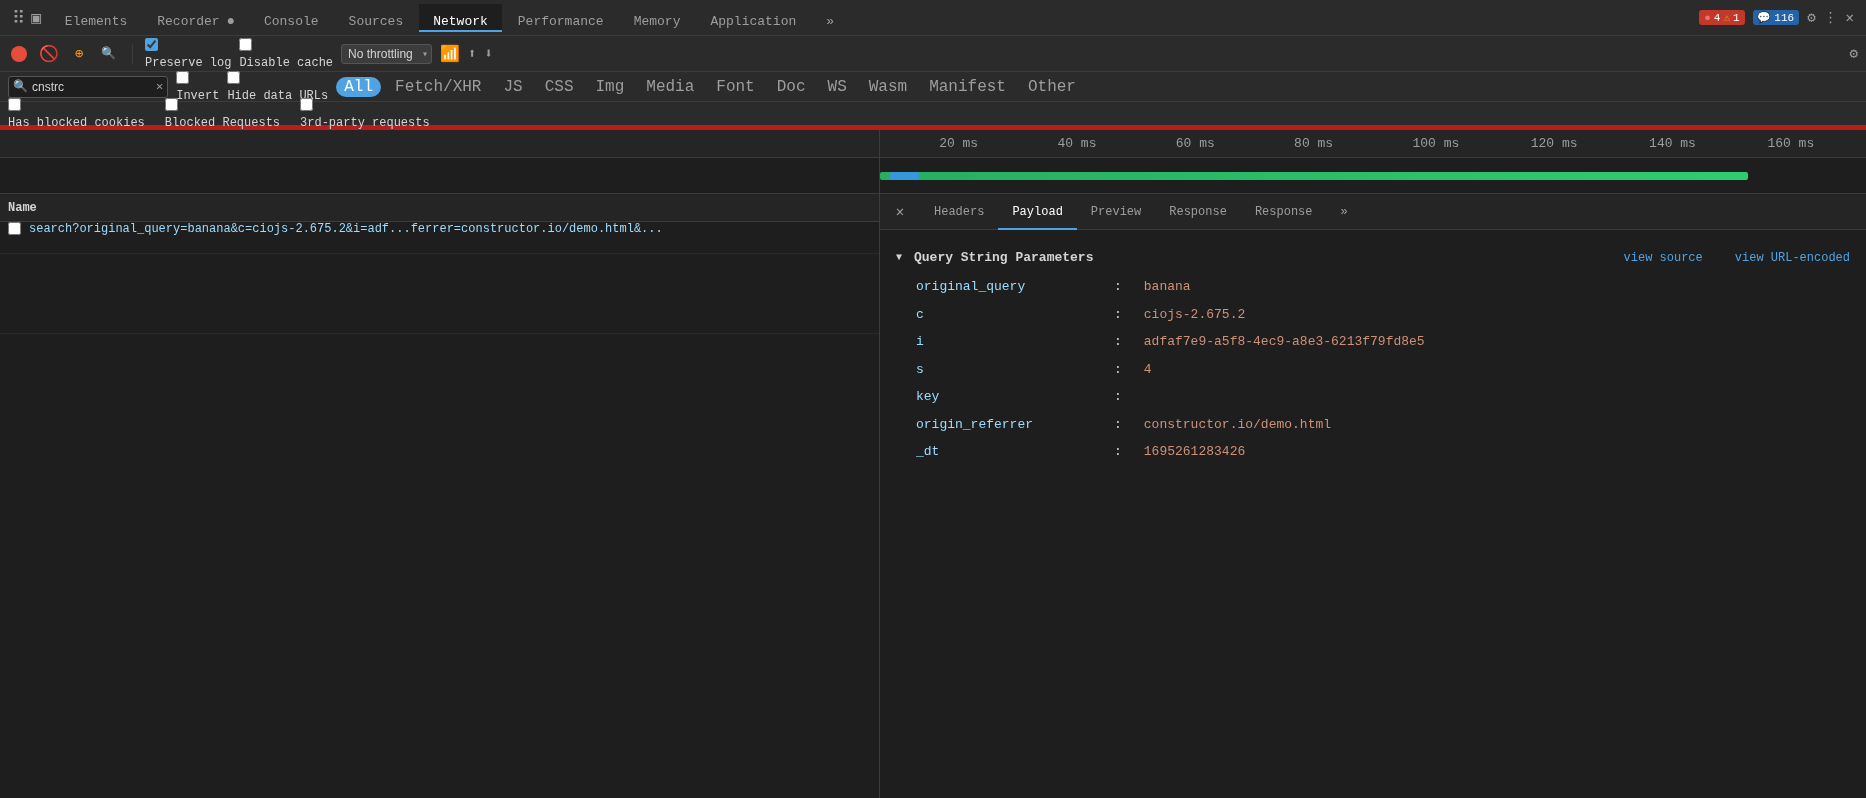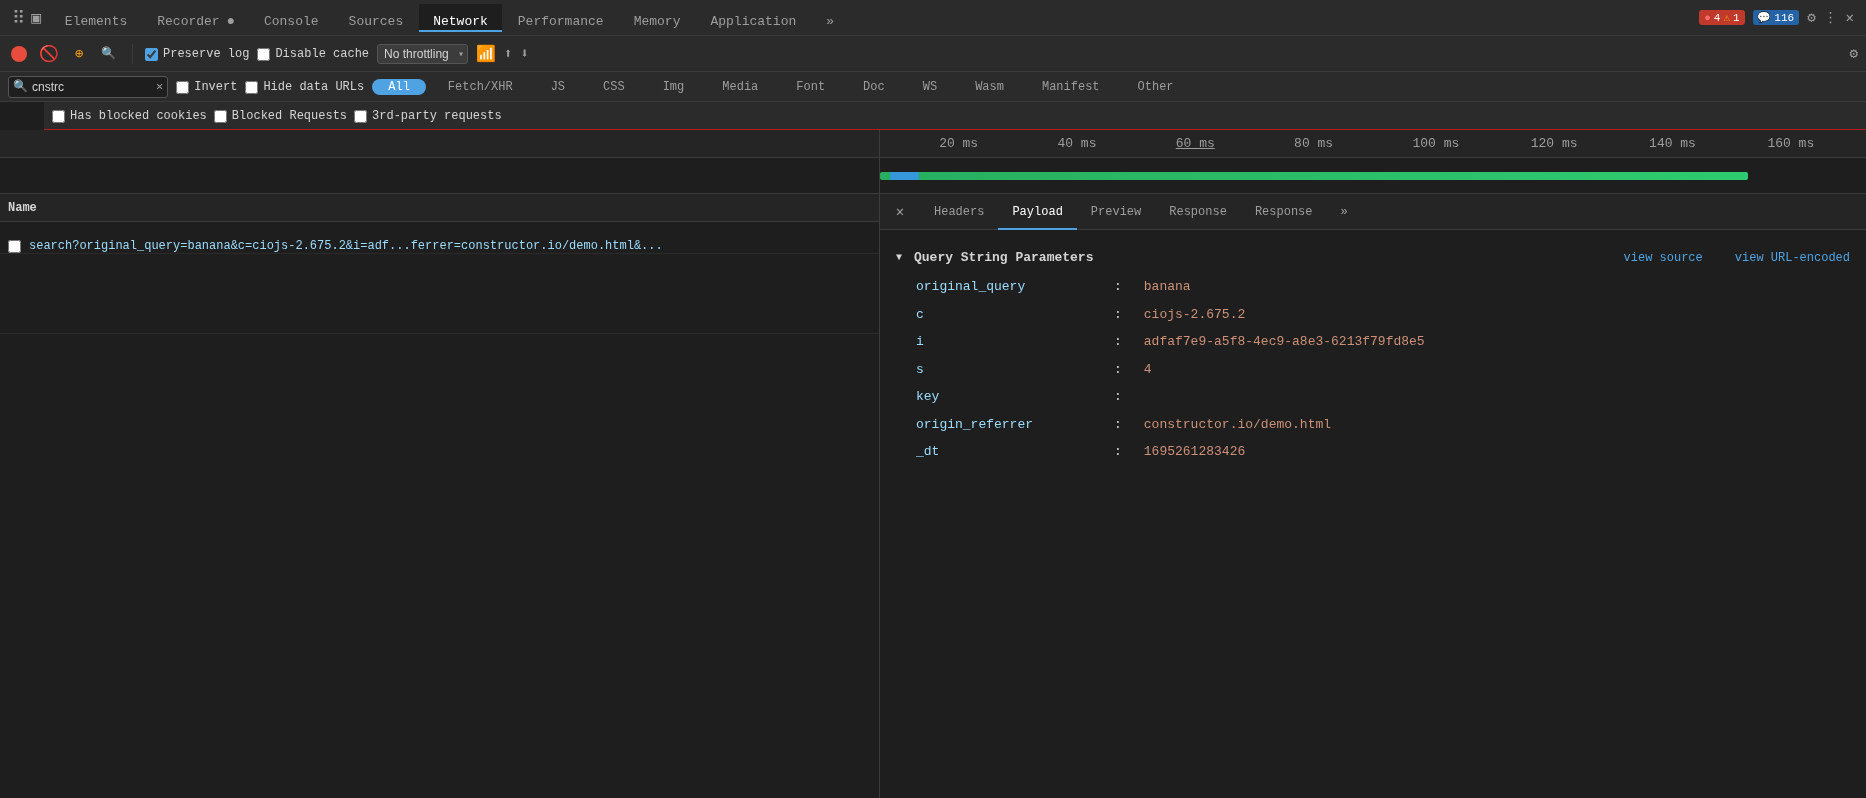--- a/index.html
+++ b/index.html
@@ -95,26 +95,27 @@
     }
     .toolbar-btn.stop { color: #e74c3c; }
     .toolbar-sep {
       width: 1px;
       height: 20px;
       background: #3c3c3c;
       margin: 0 4px;
     }
     .checkbox-label {
       display: flex;
-      align-items: flex-end;
+      align-items: flex-start;
       gap: 5px;
       color: #d4d4d4;
       cursor: pointer;
       font-size: 12px;
       white-space: nowrap;
+      flex-direction: column;
     }
     .checkbox-label input[type="checkbox"] {
       accent-color: #4fa3e3;
       width: 13px;
       height: 13px;
     }
     .throttle-select {
       background: #3c3c3c;
       border: 1px solid #555;
       color: #d4d4d4;
@@ -172,42 +173,41 @@
       color: #d4d4d4;
       font-size: 12px;
       width: 120px;
     }
     .filter-chips {
       display: flex;
       align-items: center;
       gap: 6px;
     }
     .filter-chip {
-      padding: 1px 16px;
+      padding: 1px 8px;
       border-radius: 10px;
       cursor: pointer;
-      font-size: 12px;
+      font-size: 16px;
       color: #9d9d9d;
       white-space: nowrap;
     }
     .filter-chip.active {
       background: #4fa3e3;
       color: #fff;
     }
 
     
     .check-row {
       display: flex;
       align-items: center;
       background: #2b2b2b;
-      border-bottom: 1px solid #b91c1c;
+      border-bottom: 5px solid #b91c1c;
       height: 28px;
       padding: 0 8px;
-      gap: 7px;
-      margin-left: 44px;
+      gap: 20px;
     }
 
     
     .timeline-header {
       display: flex;
       align-items: center;
       background: #252526;
       border-bottom: 1px solid #3c3c3c;
       height: 28px;
       overflow: hidden;
@@ -300,21 +300,21 @@
       padding: 0 8px;
       font-size: 12px;
       color: #d4d4d4;
       font-weight: 600;
       position: sticky;
       top: 0;
       z-index: 1;
     }
     .request-row {
       display: flex;
-      align-items: flex-end;
+      align-items: flex-start;
       height: 32px;
       padding: 0 8px;
       border-bottom: 1px solid #2a2a2a;
       cursor: pointer;
       gap: 8px;
     }
     .request-row .req-name {
       flex: 1;
       overflow: hidden;
       text-overflow: ellipsis;
@@ -593,21 +593,21 @@
     <input type="checkbox" style="">
     <span>3rd-party requests</span>
   </label>
 </div>
 
 <div class="timeline-header">
   <div class="timeline-left-spacer"></div>
   <div class="timeline-ticks">
     <span class="tick" style="left:6%;">20 ms</span>
     <span class="tick" style="left:18%;">40 ms</span>
-    <span class="tick" style="left:30%;text-decoration:underline;">60 ms</span>
+    <span class="tick" style="left:30%;">60 ms</span>
     <span class="tick" style="left:42%;">80 ms</span>
     <span class="tick" style="left:54%;">100 ms</span>
     <span class="tick" style="left:66%;">120 ms</span>
     <span class="tick" style="left:78%;">140 ms</span>
     <span class="tick" style="left:90%;">160 ms</span>
   </div>
 </div>
 
 <div class="timeline-bar-row">
   <div class="timeline-left-empty"></div>

